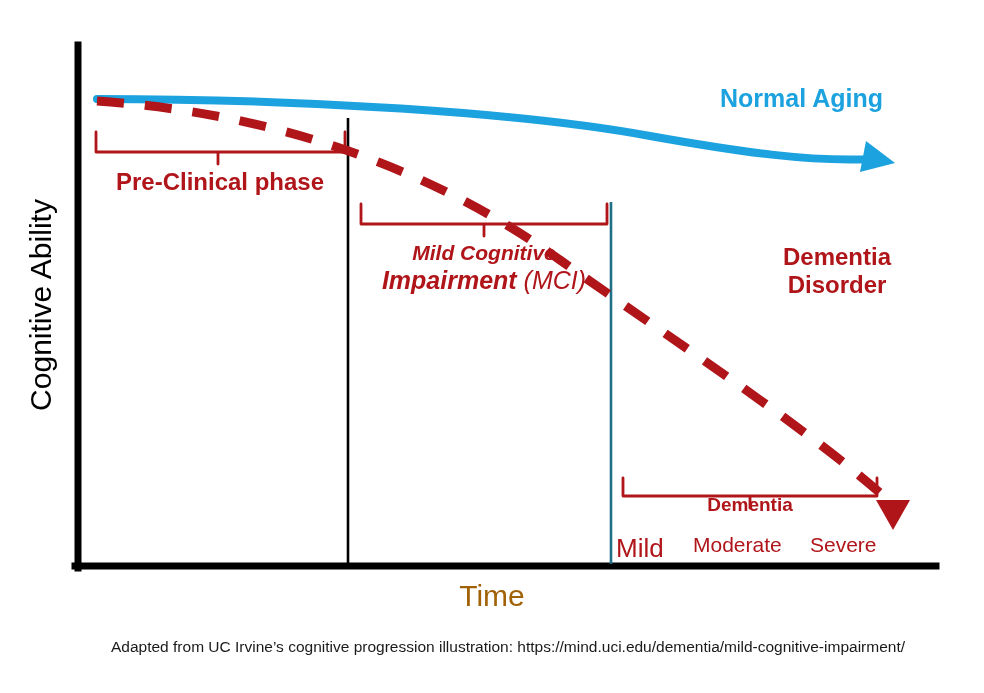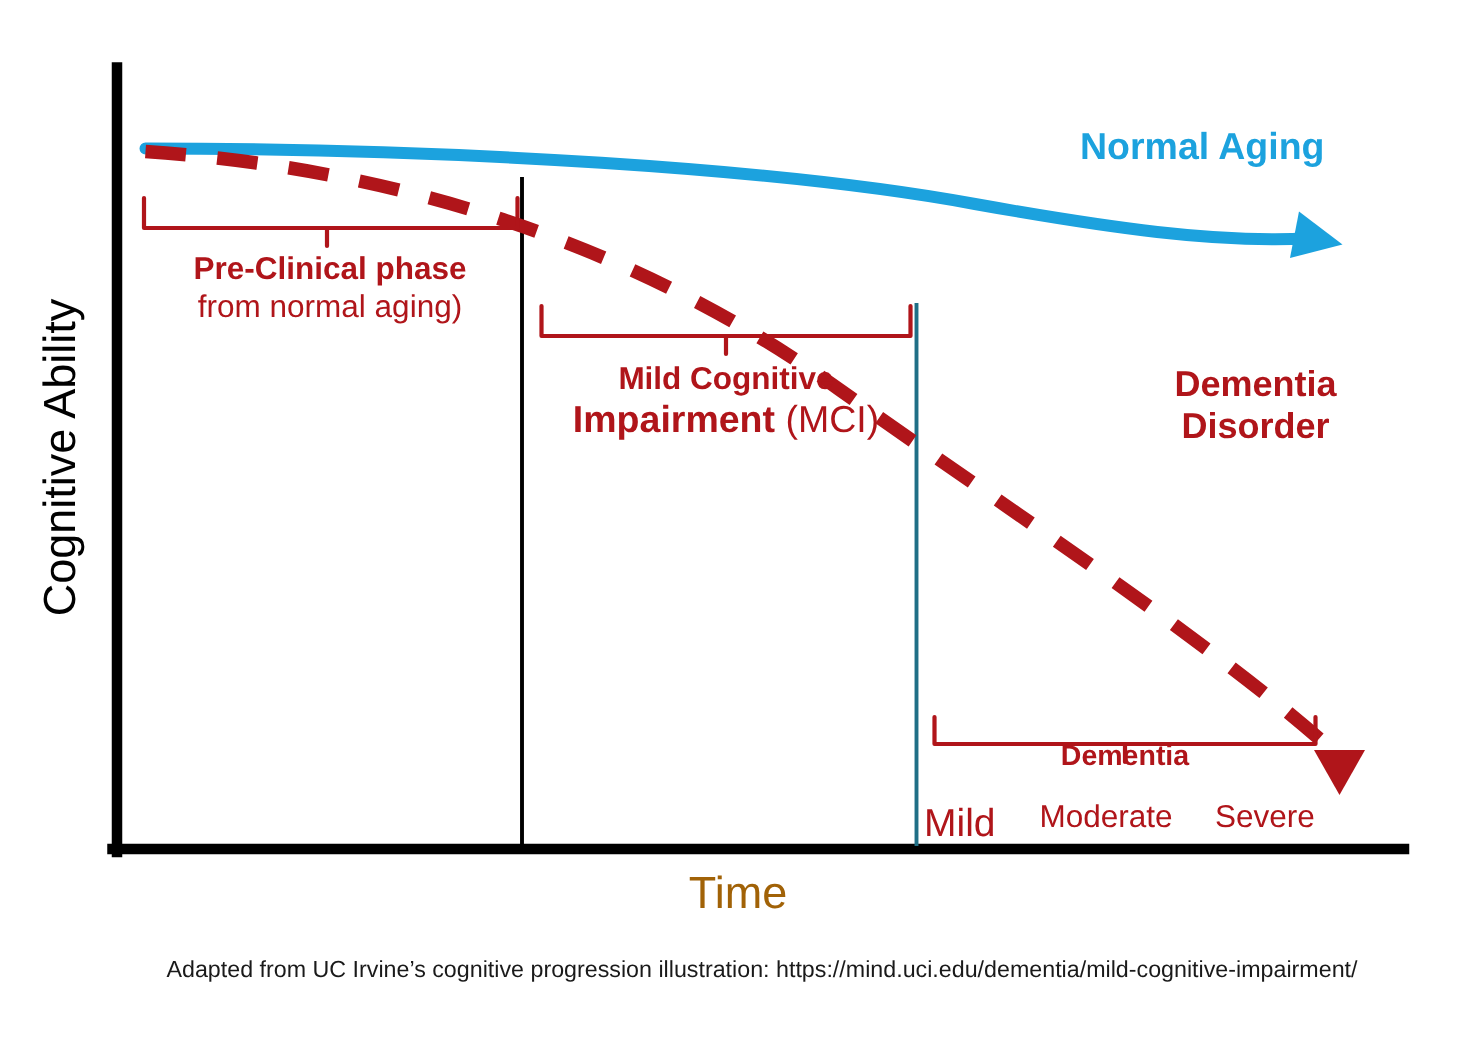--- a/index.html
+++ b/index.html
@@ -115,25 +115,24 @@
   <div class="lbl blue-head" style="left:720px; top:84px; font-size:25px;">
     <span>Normal Aging</span>
   </div>
 
   <div class="lbl red-head block-center" style="left:742px; top:243px; width:190px; font-size:24px;">
     <span class="nowrapline">Dementia</span>
     <span class="nowrapline">Disorder</span>
   </div>
 
   <div class="lbl block-center" style="left:90px; top:168px; width:260px;">
-    <span class="nowrapline red-head" style="font-size:21px;">Pre-Clinical phase</span>
-    <span class="nowrapline red-plain" style="font-size:21px;">from normal aging)</span>
+    <span class="nowrapline red-head" style="font-size:24px;">Pre-Clinical phase</span>
   </div>
 
-  <div class="lbl block-center" style="left:359px; top:241px; width:250px;">
+  <div class="lbl block-center" style="left:359px; top:241px; width:250px;font-style:italic;">
     <span class="nowrapline red-head" style="font-size:21px;">Mild Cognitive</span>
     <span class="nowrapline" style="font-size:25px;"><span class="red-head">Impairment</span><span class="red-plain"> (MCI)</span></span>
   </div>
 
   <div class="lbl red-head block-center" style="left:625px; top:494px; width:250px; font-size:19px;">
     <span>Dementia</span>
   </div>
 
   <div class="lbl red-plain" style="left:616px; top:533px; font-size:26px;">
     <span>Mild</span>

